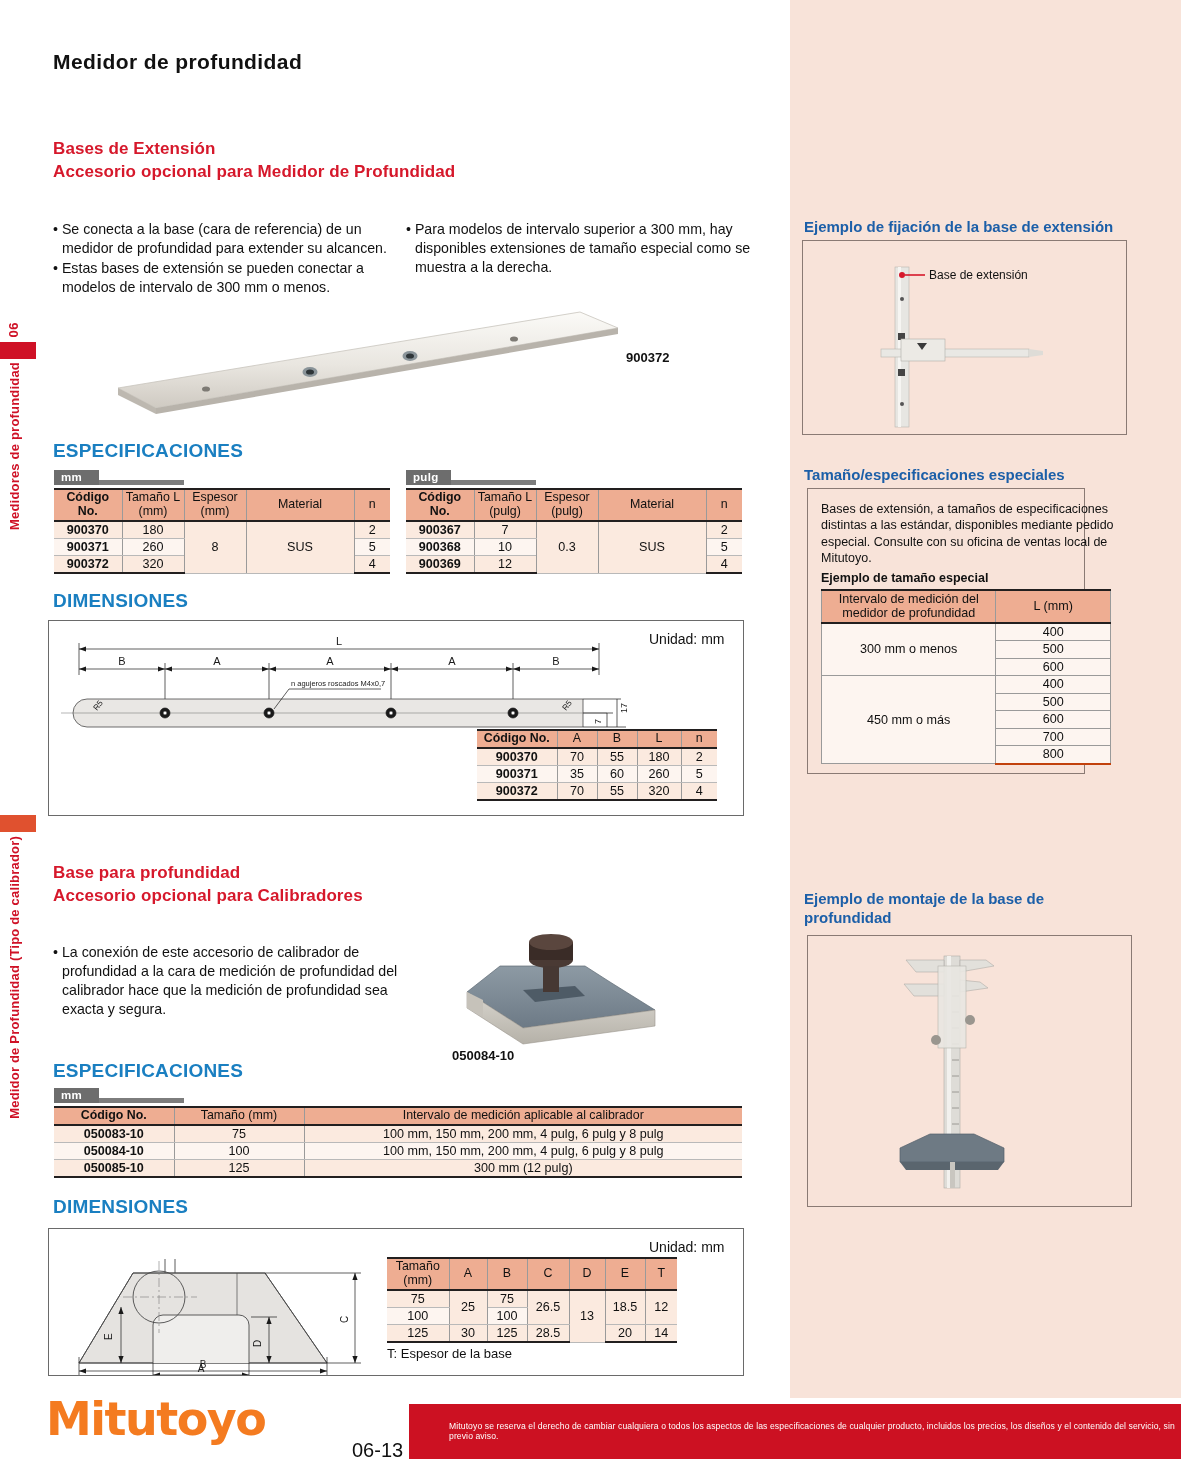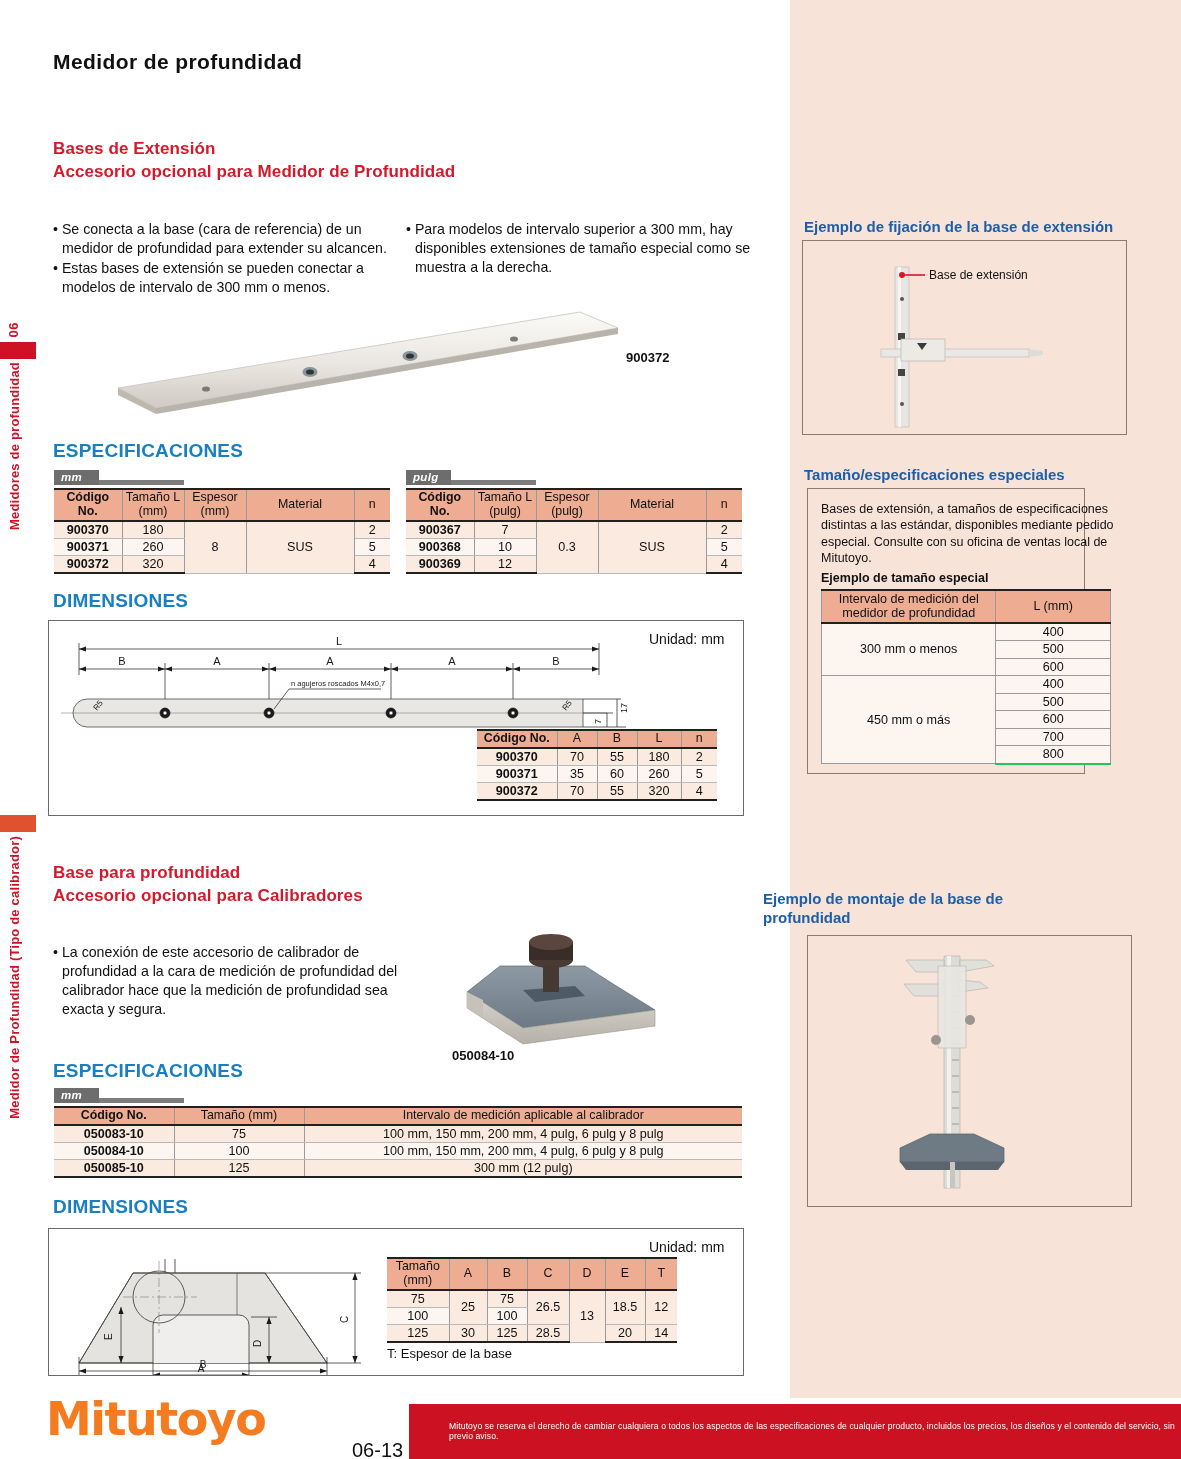--- a/index.html
+++ b/index.html
@@ -62,21 +62,21 @@
   .blue-side-head {
     position: absolute; font-size: 15px; font-weight: bold;
     color: #1c5fa8; line-height: 1.25;
   }
 
   
   .bullets { position: absolute; font-size: 14.2px; color: #111; line-height: 1.33; }
   .bullets p { text-indent: -9px; padding-left: 9px; margin-bottom: 1px; }
 
   
-  .unit-badge { position: absolute; height: 18px; font-style: italic; }
+  .unit-badge { position: absolute; height: 18px; }
   .unit-badge .lbl {
     position: absolute; left: 0; top: 0; height: 15px; min-width: 45px;
     background: #6d6d6d; color: #fff; font-size: 11.5px; font-weight: bold;
     padding: 1px 7px 0 7px; letter-spacing: .3px;
   }
   .unit-badge .bar {
     position: absolute; left: 45px; top: 10px; height: 5px; background: #7d7d7d;
   }
 
   
@@ -118,21 +118,21 @@
     color: #111;
   }
   table.sidetab th, table.sidetab td {
     border: 1px solid #9a9a9a; text-align: center; padding: 1px 3px; line-height: 1.15;
   }
   table.sidetab thead th {
     background: #eead92; font-weight: normal;
     border-top: 2px solid #221f1f; border-bottom: 2px solid #221f1f;
   }
   table.sidetab tbody td { background: #fdf5f0; }
-  table.sidetab tbody tr:last-child td { border-bottom: 2px solid #22c55e; }
+  table.sidetab tbody tr:last-child td { border-bottom: 2px solid #c2410c; }
 
   
   .photo { position: absolute; }
   .code-label { position: absolute; font-size: 13px; font-weight: bold; color: #111; }
 
   
   .logo {
     position: absolute; left: 46px; top: 1392px;
     font-size: 46px; font-weight: bold; color: #f47b20;
     letter-spacing: -1.5px; font-family: "DejaVu Sans", sans-serif;
@@ -621,21 +621,21 @@
         <tr>
             <td>700</td>
           </tr>
         <tr>
             <td>800</td>
           </tr>
       </tbody>
     </table>
   </div>
 
-  <div class="blue-side-head" style="left:763px; top:890px; width:340px;">
+  <div class="blue-side-head" style="left:804px; top:890px; width:340px;">
     <div>Ejemplo de montaje de la base de</div>
     <div>profundidad</div>
   </div>
   <div class="side-box" style="left:807px; top:935px; width:325px; height:272px;">
     <svg width="325" height="272" viewBox="0 0 325 272">
 
       <rect x="136" y="20" width="16" height="232" fill="#dedcd7" stroke="#b0ada7" stroke-width="0.6"></rect>
       <rect x="139" y="20" width="4" height="232" fill="#f2f1ee"></rect>
 
       <g stroke="#8b8883" stroke-width="0.8">

